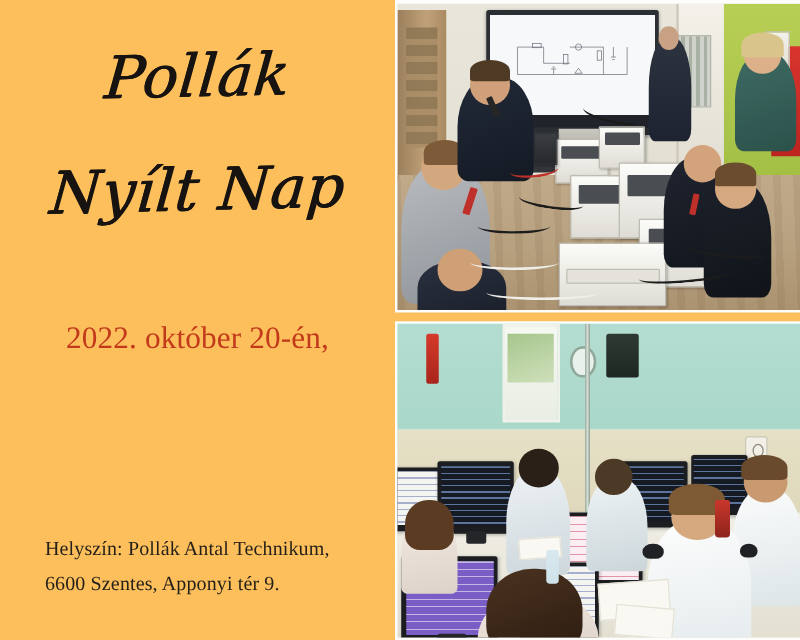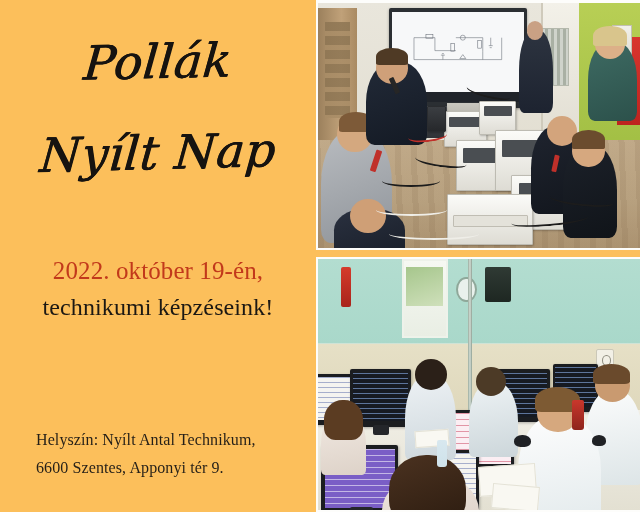--- a/index.html
+++ b/index.html
@@ -316,26 +316,25 @@
 <div class="poster">
 
   <div class="text-panel">
 
     <div class="headline">
       <span class="line1">Pollák</span>
       <span class="line2">Nyílt Nap</span>
     </div>
 
     <div class="body-block">
-      <span class="bl date-line">2022. október 19-én,</span>
-      <span class="bl info-line">technikumi képzéseink!</span>
+      <span class="bl date-line">2022. október 20-én,</span>
     </div>
 
     <div class="venue-block">
-      <span class="vl">Helyszín: Nyílt Antal Technikum,</span>
+      <span class="vl">Helyszín: Pollák Antal Technikum,</span>
       <span class="vl">6600 Szentes, Apponyi tér 9.</span>
     </div>
 
   </div>
 
   <div class="photo-col">
 
     <div class="photo-frame top">
       <div class="photo p1">
 

